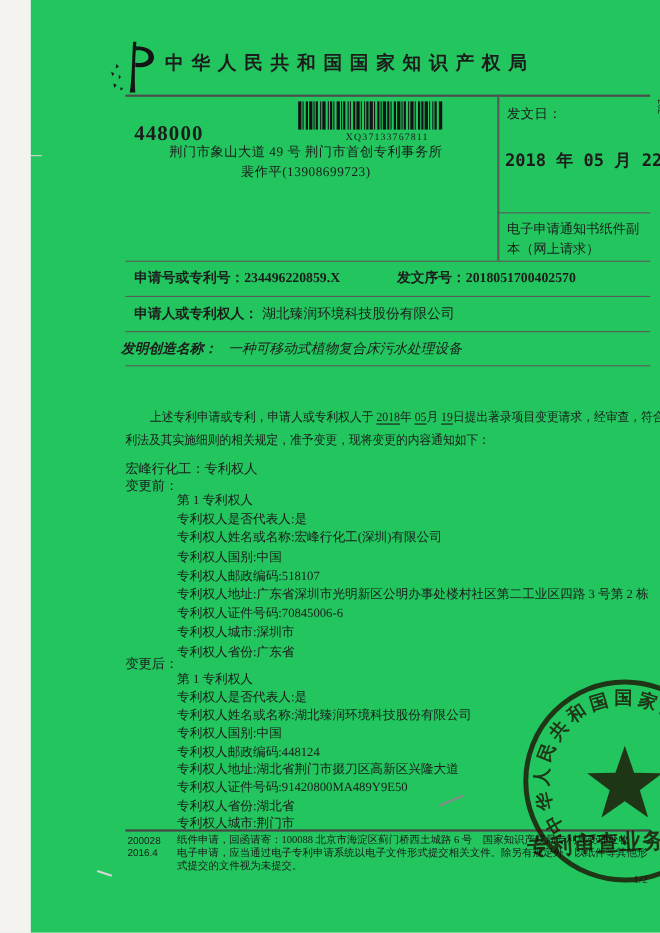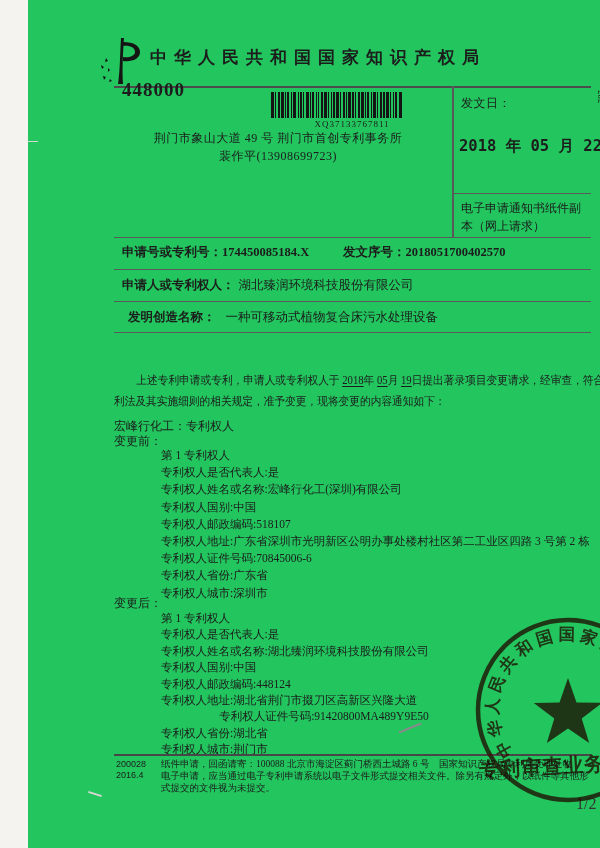--- a/index.html
+++ b/index.html
@@ -30,21 +30,21 @@
     <path d="M12 34 l2 2 -2 2 z" fill="#141414"></path>
     <path d="M7 42 l3 1 -2 3 z" fill="#141414"></path>
     <path d="M14 45 l2 2 -3 1 z" fill="#141414"></path>
   </svg>
 
   <div class="abs bold" style="left:122px;top:46px;font-size:17px;letter-spacing:7px;">中华人民共和国国家知识产权局</div>
 
   <div class="abs hline" style="left:86px;top:86px;width:477px;height:2px;background:#4c4c4c;"></div>
   <div class="abs" style="left:424px;top:86px;width:2px;height:151px;background:#5a5a5a;"></div>
 
-  <div class="abs bold" style="left:94px;top:79px;font-size:19px;letter-spacing:1px;font-family:'Liberation Serif',serif;">448000</div>
+  <div class="abs bold" style="left:94px;top:111px;font-size:19px;letter-spacing:1px;font-family:'Liberation Serif',serif;">448000</div>
 
   <div class="abs barcode-h" style="left:243px;top:92px;width:162px;height:26px;">
       <div style="width: 3px; height: 100%; flex: 0 0 auto; background: rgb(20, 20, 20);"></div>
       <div style="width: 1px; height: 100%; flex: 0 0 auto; background: transparent;"></div>
       <div style="width: 1px; height: 100%; flex: 0 0 auto; background: rgb(20, 20, 20);"></div>
       <div style="width: 2px; height: 100%; flex: 0 0 auto; background: transparent;"></div>
       <div style="width: 2px; height: 100%; flex: 0 0 auto; background: rgb(20, 20, 20);"></div>
       <div style="width: 1px; height: 100%; flex: 0 0 auto; background: transparent;"></div>
       <div style="width: 3px; height: 100%; flex: 0 0 auto; background: rgb(20, 20, 20);"></div>
       <div style="width: 1px; height: 100%; flex: 0 0 auto; background: transparent;"></div>
@@ -168,31 +168,31 @@
       <div style="height: 5.25px; width: 100%; flex: 0 0 auto; background: rgb(20, 20, 20);"></div>
       <div style="height: 1.75px; width: 100%; flex: 0 0 auto; background: transparent;"></div>
       <div style="height: 7px; width: 100%; flex: 0 0 auto; background: rgb(20, 20, 20);"></div>
       <div style="height: 3.5px; width: 100%; flex: 0 0 auto; background: transparent;"></div>
       <div style="height: 3.5px; width: 100%; flex: 0 0 auto; background: rgb(20, 20, 20);"></div>
     </div>
   <div class="abs" style="left:596px;top:78px;width:4px;height:160px;background:#2a2a2a;"></div>
 
   <div class="abs hline" style="left:86px;top:237px;width:477px;"></div>
   <div class="abs" style="left:94px;top:244px;font-size:12.5px;">
-    <span class="bold">申请号或专利号：</span><span class="bold" style="font-family:'Liberation Serif',serif;">174450085184.X</span>
-  </div>
-  <div class="abs" style="left:315px;top:244px;font-size:12.5px;">
+    <span class="bold">申请号或专利号：</span><span class="bold" style="font-family:'Liberation Serif',serif;">234496220859.X</span>
+  </div>
+  <div class="abs" style="left:333px;top:244px;font-size:12.5px;">
     <span class="bold">发文序号：</span><span class="bold">2018051700402570</span>
   </div>
   <div class="abs hline" style="left:86px;top:269px;width:477px;"></div>
   <div class="abs" style="left:94px;top:277px;font-size:12.5px;font-family:Liberation Mono, monospace;">
     <span class="bold">申请人或专利权人：</span><span style="margin-left:4px;">湖北臻润环境科技股份有限公司</span>
   </div>
   <div class="abs hline" style="left:86px;top:301px;width:477px;"></div>
-  <div class="abs" style="left:100px;top:309px;font-size:12.5px;">
+  <div class="abs" style="left:82px;top:309px;font-size:12.5px;font-style:italic;">
     <span class="bold">发明创造名称：</span><span style="margin-left:10px;">一种可移动式植物复合床污水处理设备</span>
   </div>
   <div class="abs hline" style="left:86px;top:332px;width:477px;"></div>
 
 
   <div class="abs" style="left:86px;top:370px;width:520px;font-size:11.5px;line-height:21px;white-space:nowrap;transform:scaleX(.93);transform-origin:left top;">
     <div><span style="display:inline-block;width:24px;"></span><span>上述专利申请或专利，申请人或专利权人于</span>
       <span class="u">2018</span><span>年</span>
       <span class="u">05</span><span>月</span>
       <span class="u">19</span><span>日</span><span>提出著录项目变更请求，经审查，符合专</span></div>
@@ -203,50 +203,50 @@
   <div class="abs" style="left:86px;top:433px;font-size:12px;">变更前：</div>
 
   <div class="abs" style="left:133px;top:447px;">
     <div class="listline">第 1 专利权人</div>
     <div class="listline">专利权人是否代表人:是</div>
     <div class="listline">专利权人姓名或名称:宏峰行化工(深圳)有限公司</div>
     <div class="listline">专利权人国别:中国</div>
     <div class="listline">专利权人邮政编码:518107</div>
     <div class="listline">专利权人地址:广东省深圳市光明新区公明办事处楼村社区第二工业区四路 3 号第 2 栋</div>
     <div class="listline">专利权人证件号码:70845006-6</div>
+    <div class="listline">专利权人城市:深圳市</div>
     <div class="listline">专利权人省份:广东省</div>
-    <div class="listline">专利权人城市:深圳市</div>
   </div>
 
   <div class="abs" style="left:86px;top:595px;font-size:12px;">变更后：</div>
 
   <div class="abs" style="left:133px;top:610px;">
     <div class="listline" style="line-height:16.4px;">第 1 专利权人</div>
     <div class="listline" style="line-height:16.4px;">专利权人是否代表人:是</div>
     <div class="listline" style="line-height:16.4px;">专利权人姓名或名称:湖北臻润环境科技股份有限公司</div>
     <div class="listline" style="line-height:16.4px;">专利权人国别:中国</div>
     <div class="listline" style="line-height:16.4px;">专利权人邮政编码:448124</div>
     <div class="listline" style="line-height:16.4px;">专利权人地址:湖北省荆门市掇刀区高新区兴隆大道</div>
-    <div class="listline" style="line-height:16.4px;text-align:right;">专利权人证件号码:91420800MA489Y9E50</div>
+    <div class="listline" style="line-height:16.4px;">专利权人证件号码:91420800MA489Y9E50</div>
     <div class="listline" style="line-height:16.4px;">专利权人省份:湖北省</div>
     <div class="listline" style="line-height:16.4px;">专利权人城市:荆门市</div>
   </div>
 
   <div class="abs" style="left:370px;top:727px;width:24px;height:1.5px;background:#8a8a8a;transform:rotate(-22deg);"></div>
 
   <div class="abs hline" style="left:86px;top:754px;width:477px;height:1.5px;background:#474747;"></div>
   <div class="abs" style="left:88px;top:759px;font-size:9px;line-height:11px;font-family:'Liberation Sans',sans-serif;">
     <div>200028</div>
     <div>2016.4</div>
   </div>
   <div class="abs" style="left:133px;top:758px;width:434px;font-size:9.5px;line-height:12px;">
     <div>纸件申请，回函请寄：100088  北京市海淀区蓟门桥西土城路 6 号　国家知识产权局专利局受理处收</div>
     <div>电子申请，应当通过电子专利申请系统以电子文件形式提交相关文件。除另有规定外，以纸件等其他形式提交的文件视为未提交。</div>
   </div>
-  <div class="abs" style="left:548px;top:795px;font-size:16px;color:#333;">1/2</div>
+  <div class="abs" style="left:548px;top:795px;font-size:10px;color:#333;">1/2</div>
 
   <div class="scanline" style="left:0;top:141px;width:10px;height:1px;"></div>
   <div class="scanline" style="left:60px;top:793px;width:14px;height:2px;transform:rotate(18deg);"></div>
 
   <svg class="abs seal-svg" style="left:446px;top:616px;" width="200" height="200" viewBox="0 0 200 200">
     <circle cx="94" cy="94" r="90" fill="none" stroke="#df2b1e" stroke-width="4.5"></circle>
     <path id="sealArc" d="M 40.4 139 A 70 70 0 1 1 147.6 139" fill="none"></path>
     <text font-size="16.5" font-weight="700" fill="#df2b1e" letter-spacing="4.5" font-family="'Liberation Serif',serif">
       <textPath href="#sealArc" startOffset="2">中华人民共和国国家知识产权局</textPath>
     </text>

